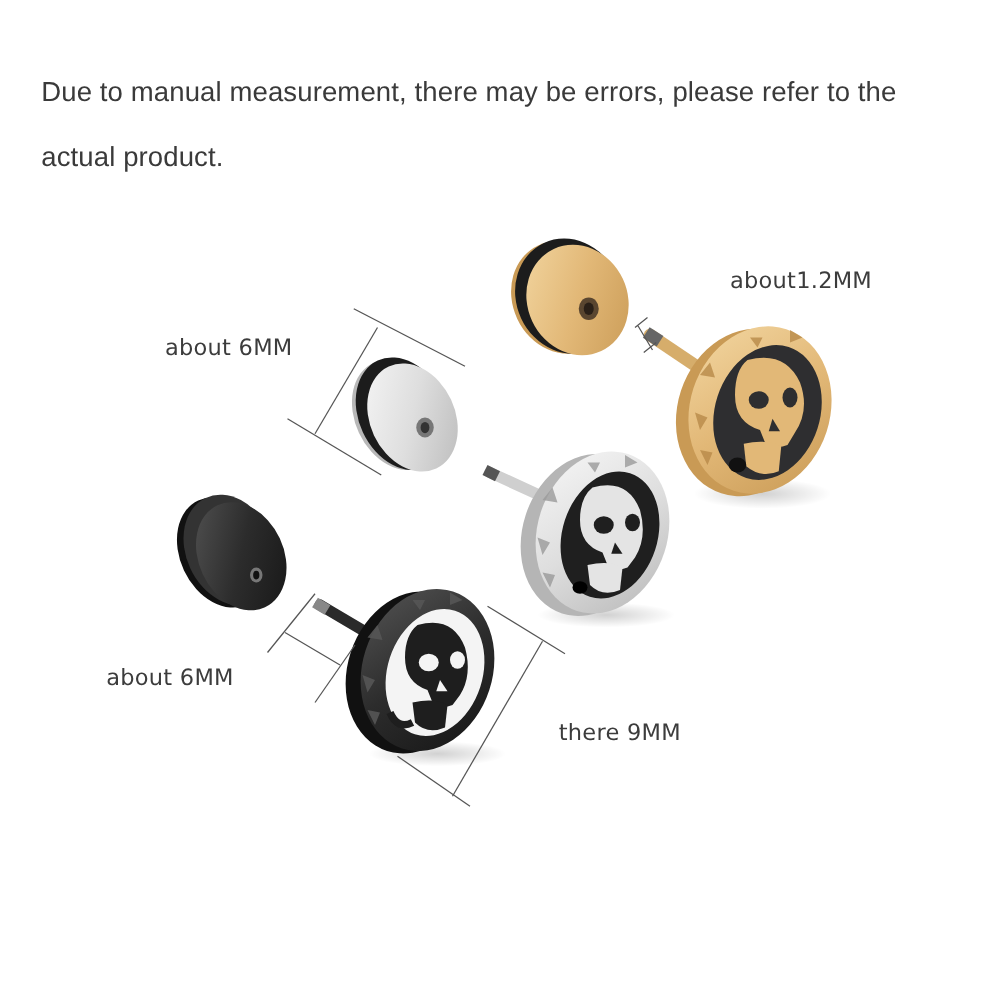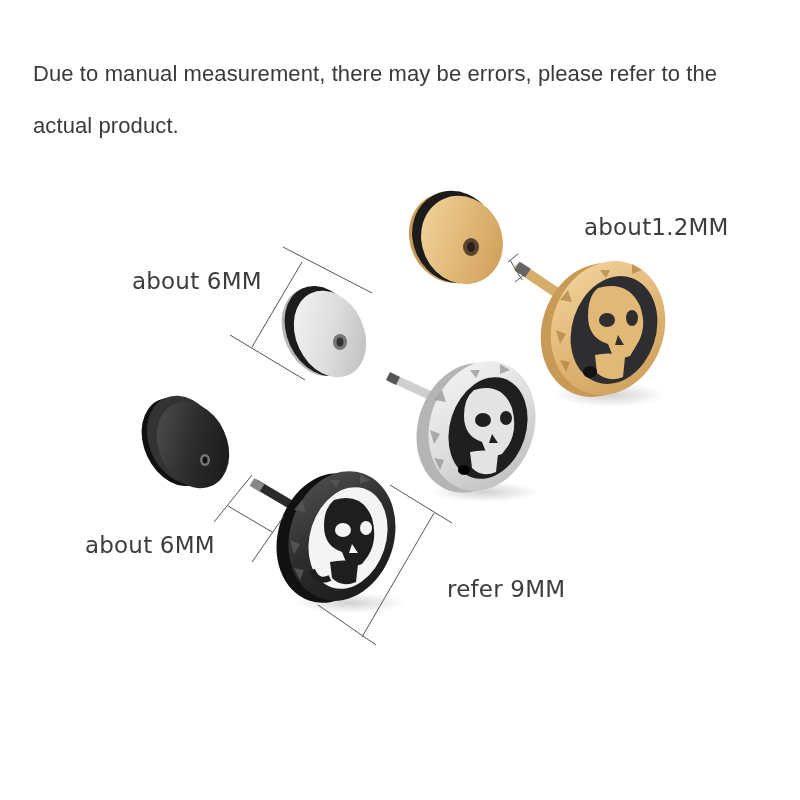--- a/index.html
+++ b/index.html
@@ -3,21 +3,21 @@
 <meta charset="utf-8">
 <style>
   html, body { margin: 0; padding: 0; background: #ffffff; }
   body { width: 800px; height: 800px; position: relative; overflow: hidden; font-family: "Liberation Sans", sans-serif; }
   .note {
     position: absolute; left: 33px; top: 48px; width: 740px;
     font-family: "Liberation Sans", sans-serif; font-size: 22px; line-height: 52px;
     color: #3a3a3a; letter-spacing: 0.1px;
   }
   .dim-label {
-    position: absolute; font-family: "DejaVu Sans", sans-serif; font-size: 23px;
+    position: absolute; font-family: "DejaVu Sans", sans-serif; font-size: 18px;
     color: #3c3c3c; white-space: nowrap; letter-spacing: 0.2px;
   }
   #scene { position: absolute; left: 0; top: 0; }
 </style>
 </head>
 <body>
 
 <div class="note">Due to manual measurement, there may be errors, please refer to the actual product.</div>
 
 <svg id="scene" width="800" height="800" viewBox="0 0 800 800">
@@ -142,13 +142,13 @@
 
     <line x1="390" y1="485" x2="452" y2="523"></line>
     <line x1="434" y1="513" x2="362" y2="637"></line>
     <line x1="318" y1="605" x2="376" y2="645"></line>
   </g>
 </svg>
 
 <div class="dim-label" style="left:584px; top:214px;">about1.2MM</div>
 <div class="dim-label" style="left:132px; top:268px;">about 6MM</div>
 <div class="dim-label" style="left:85px; top:532px;">about 6MM</div>
-<div class="dim-label" style="left:447px; top:576px;">refer 9MM</div>
+<div class="dim-label" style="left:447px; top:576px;">there 9MM</div>
 
 </body></html>

